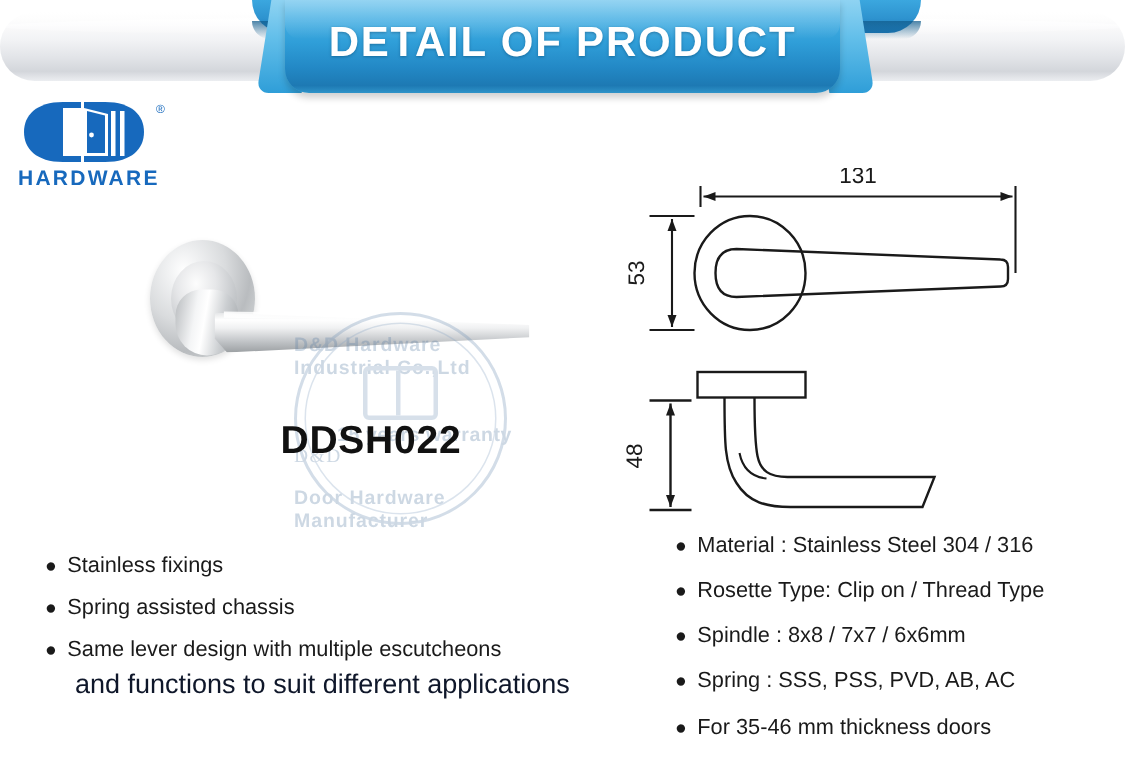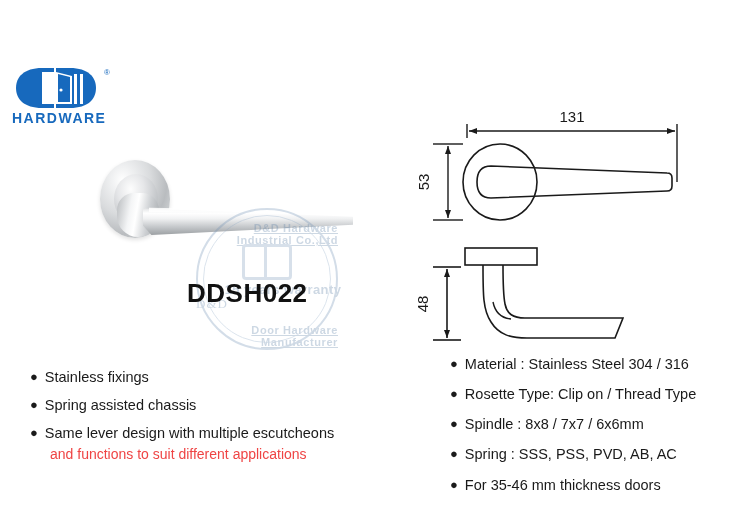--- a/index.html
+++ b/index.html
@@ -222,25 +222,24 @@
     left: 0; top: 88px; width: 142px;
     text-align: left;
     font-size: 13px;
     font-weight: normal;
     font-family: "Liberation Serif", serif;
     letter-spacing: 1px;
   }
   .wm-curve-top, .wm-curve-bottom {
     position: absolute;
     left: 0; width: 142px;
-    text-align: right;
-    font-size: 11px;
+    text-align: left;
+    font-size: 13px;
     font-weight: bold;
     letter-spacing: 0.6px;
-    text-decoration: underline;
   }
   .wm-curve-top { top: 14px; }
   .wm-curve-bottom { top: 116px; }
 
   
   .drawing-top {
     position: absolute;
     left: 415px; top: 112px;
     width: 330px; height: 120px;
   }
@@ -276,33 +275,48 @@
   }
   .bullet-dot {
     flex: 0 0 auto;
     margin-right: 7px;
     font-size: 13px;
     line-height: 1.35;
   }
   .bullet-text { flex: 1 1 auto; }
   .bullet-cont {
     margin-left: 20px;
-    font-size: 14px;
-    color: #ef4444;
+    font-size: 18px;
+    color: #0f172a;
     line-height: 1.32;
     margin-top: -7px;
     margin-bottom: 9px;
   }
   .specs .bullet-row { margin-bottom: 11px; font-size: 14.5px; }
 </style>
 </head>
 <body>
 
 <div id="page">
 
+  <div class="header-band">
+    <div class="tube"></div>
+    <div class="tube-shine"></div>
+
+    <div class="ribbon-tail left"></div>
+    <div class="ribbon-tail right"></div>
+    <div class="ribbon-tail-dark left"></div>
+    <div class="ribbon-tail-dark right"></div>
+
+    <div class="ribbon-notch l"></div>
+    <div class="ribbon-notch r"></div>
+    <div class="ribbon-main"></div>
+
+    <div class="banner-title">DETAIL OF PRODUCT</div>
+  </div>
 
   <div class="logo">
     <svg width="108" height="46" viewBox="0 0 108 46">
       <path d="M30 2 C12 2 4 11 4 22 C4 33 12 42 30 42 L42 42 L42 2 Z" fill="#1769bd"></path>
       <path d="M44 2 L44 42 L58 42 C76 42 84 33 84 22 C84 11 76 2 58 2 Z" fill="#1769bd"></path>
       <rect x="30" y="6" width="12" height="32" fill="#ffffff"></rect>
       <path d="M44 6 L60 10 L60 38 L44 38 Z" fill="#ffffff"></path>
       <path d="M46 8 L58 11 L58 36 L46 36 Z" fill="#1769bd"></path>
       <circle cx="49" cy="24" r="1.6" fill="#ffffff"></circle>
       <rect x="62" y="8" width="3" height="30" fill="#ffffff"></rect>

